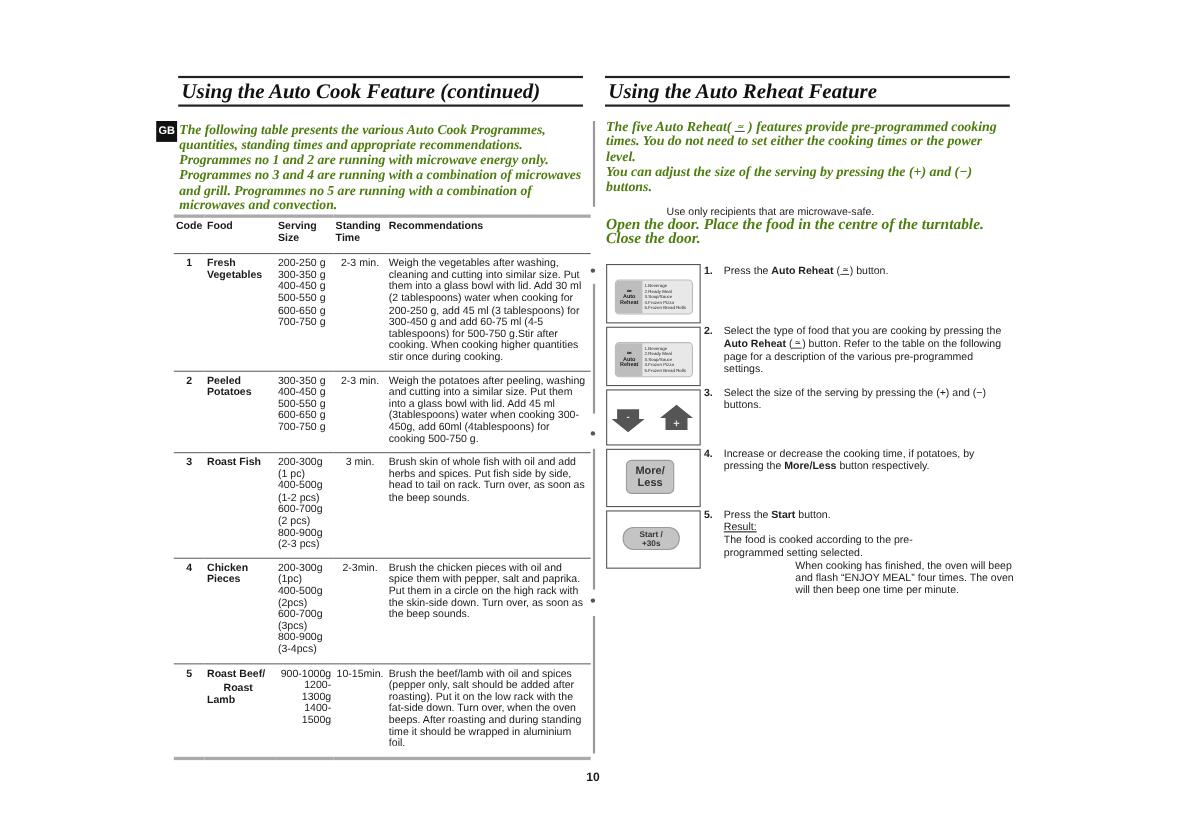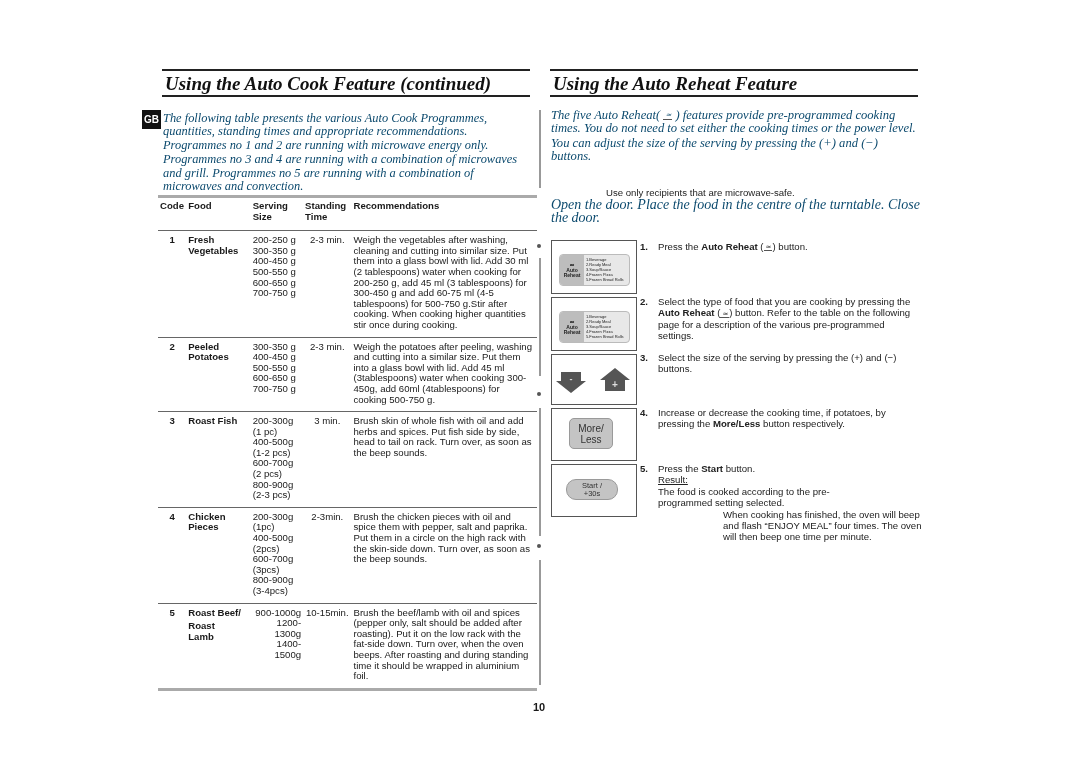--- a/index.html
+++ b/index.html
@@ -2,21 +2,21 @@
 <html><head>
 <meta charset="utf-8">
 <style>
   html, body { margin:0; padding:0; background:#fff; }
   body { width:1080px; height:763px; position:relative; overflow:hidden; font-family:"Liberation Sans", sans-serif; color:#1a1a1a; }
   .abs { position:absolute; }
   .section-title { font-family:"Liberation Serif", serif; font-style:italic; font-weight:bold; font-size:19px; color:#111; padding-left:3px; }
   .rule-top { height:2px; background:#222; }
   .rule-bot { height:2px; background:#222; }
   .gb-badge { background:#111; color:#fff; font-size:10px; font-weight:bold; width:19px; height:19px; display:flex; align-items:center; justify-content:center; }
-  .intro { font-family:"Liberation Serif", serif; font-style:italic; font-weight:normal; font-size:12.4px; line-height:13.4px; color:#0c4a6e; }
+  .intro { font-family:"Liberation Serif", serif; font-style:italic; font-weight:bold; font-size:12.4px; line-height:13.4px; color:#4d7c0f; }
   .vbar { width:2px; background:#999; }
   .dot { width:4px; height:4px; border-radius:50%; background:#555; }
   table.cook { border-collapse:collapse; font-size:9.6px; line-height:10.6px; width:379px; }
   table.cook th { text-align:left; font-weight:bold; vertical-align:top; padding:3px 2px 8px 2px; }
   table.cook td { vertical-align:top; padding:4px 2px 6px 2px; }
   table.cook thead tr { border-top:3px solid #aaa; border-bottom:1px solid #666; }
   table.cook tbody tr { border-bottom:1px solid #666; }
   table.cook tbody tr:last-child { border-bottom:3px solid #aaa; }
   .c-code { width:20px; text-align:center; font-weight:bold; }
   .c-food { width:60px; font-weight:bold; }
@@ -24,21 +24,21 @@
   .c-stand { width:44px; text-align:center; }
   .c-rec { width:180px; }
   .lines span { display:block; }
   .note { font-size:9.6px; color:#222; }
   .step-box { border:1px solid #555; width:84px; background:#fff; }
   .step-text { font-size:9.6px; line-height:11.4px; color:#222; }
   .step-num { font-weight:bold; display:inline-block; width:18px; }
   .panel { position:absolute; left:7px; top:13px; width:69px; height:30px; border-radius:4px; background:#e8e8e8; border:1px solid #bbb; overflow:hidden; display:flex; }
   .panel-left { width:24px; background:#bdbdbd; display:flex; flex-direction:column; align-items:center; justify-content:center; font-size:5px; font-weight:bold; line-height:5px; color:#222; }
   .panel-list { font-size:4px; line-height:5px; padding:2px 2px; color:#222; }
-  .btn-grey { background:#c4c4c4; border:1px solid #9a9a9a; border-radius:5px; color:#333; display:flex; align-items:center; justify-content:center; text-align:center; }
+  .btn-grey { background:#c4c4c4; border:1px solid #9a9a9a; border-radius:5px; color:#333; display:flex; align-items:center; justify-content:center; text-align:center;font-weight:bold; }
   .page-num { font-weight:bold; font-size:11px; }
   .ul { text-decoration:underline; }
   .steam { display:inline-block; font-size:7px; vertical-align:middle; letter-spacing:-1px; border-bottom:1px solid #555; padding:0 2px; line-height:7px; }
 </style>
 </head>
 <body>
 
 <div class="abs rule-top" style="left:162px; top:69px; width:368px;"></div>
 <div class="abs section-title" style="left:162px; top:73px;">Using the Auto Cook Feature (continued)</div>
 <div class="abs rule-bot" style="left:162px; top:95px; width:368px;"></div>
@@ -139,21 +139,21 @@
             <span>800-900g</span>
             <span>(3-4pcs)</span>
           </td>
           <td class="c-stand">2-3min.</td>
           <td class="c-rec">Brush the chicken pieces with oil and spice them with pepper, salt and paprika. Put them in a circle on the high rack with the skin-side down. Turn over, as soon as the beep sounds.</td>
         </tr>
         <tr>
           <td class="c-code">5</td>
           <td class="c-food lines">
             <span>Roast Beef/</span>
-            <span style="margin-top: 3px;">Roast</span>
+            <span style="margin-top: 3px; margin-left: 15px;">Roast</span>
             <span style="margin-top: 0px;">Lamb</span>
           </td>
           <td class="c-size lines" style="text-align: right;">
             <span>900-1000g</span>
             <span>1200-1300g</span>
             <span>1400-1500g</span>
           </td>
           <td class="c-stand">10-15min.</td>
           <td class="c-rec">Brush the beef/lamb with oil and spices (pepper only, salt should be added after roasting). Put it on the low rack with the fat-side down. Turn over, when the oven beeps. After roasting and during standing time it should be wrapped in aluminium foil.</td>
         </tr>

